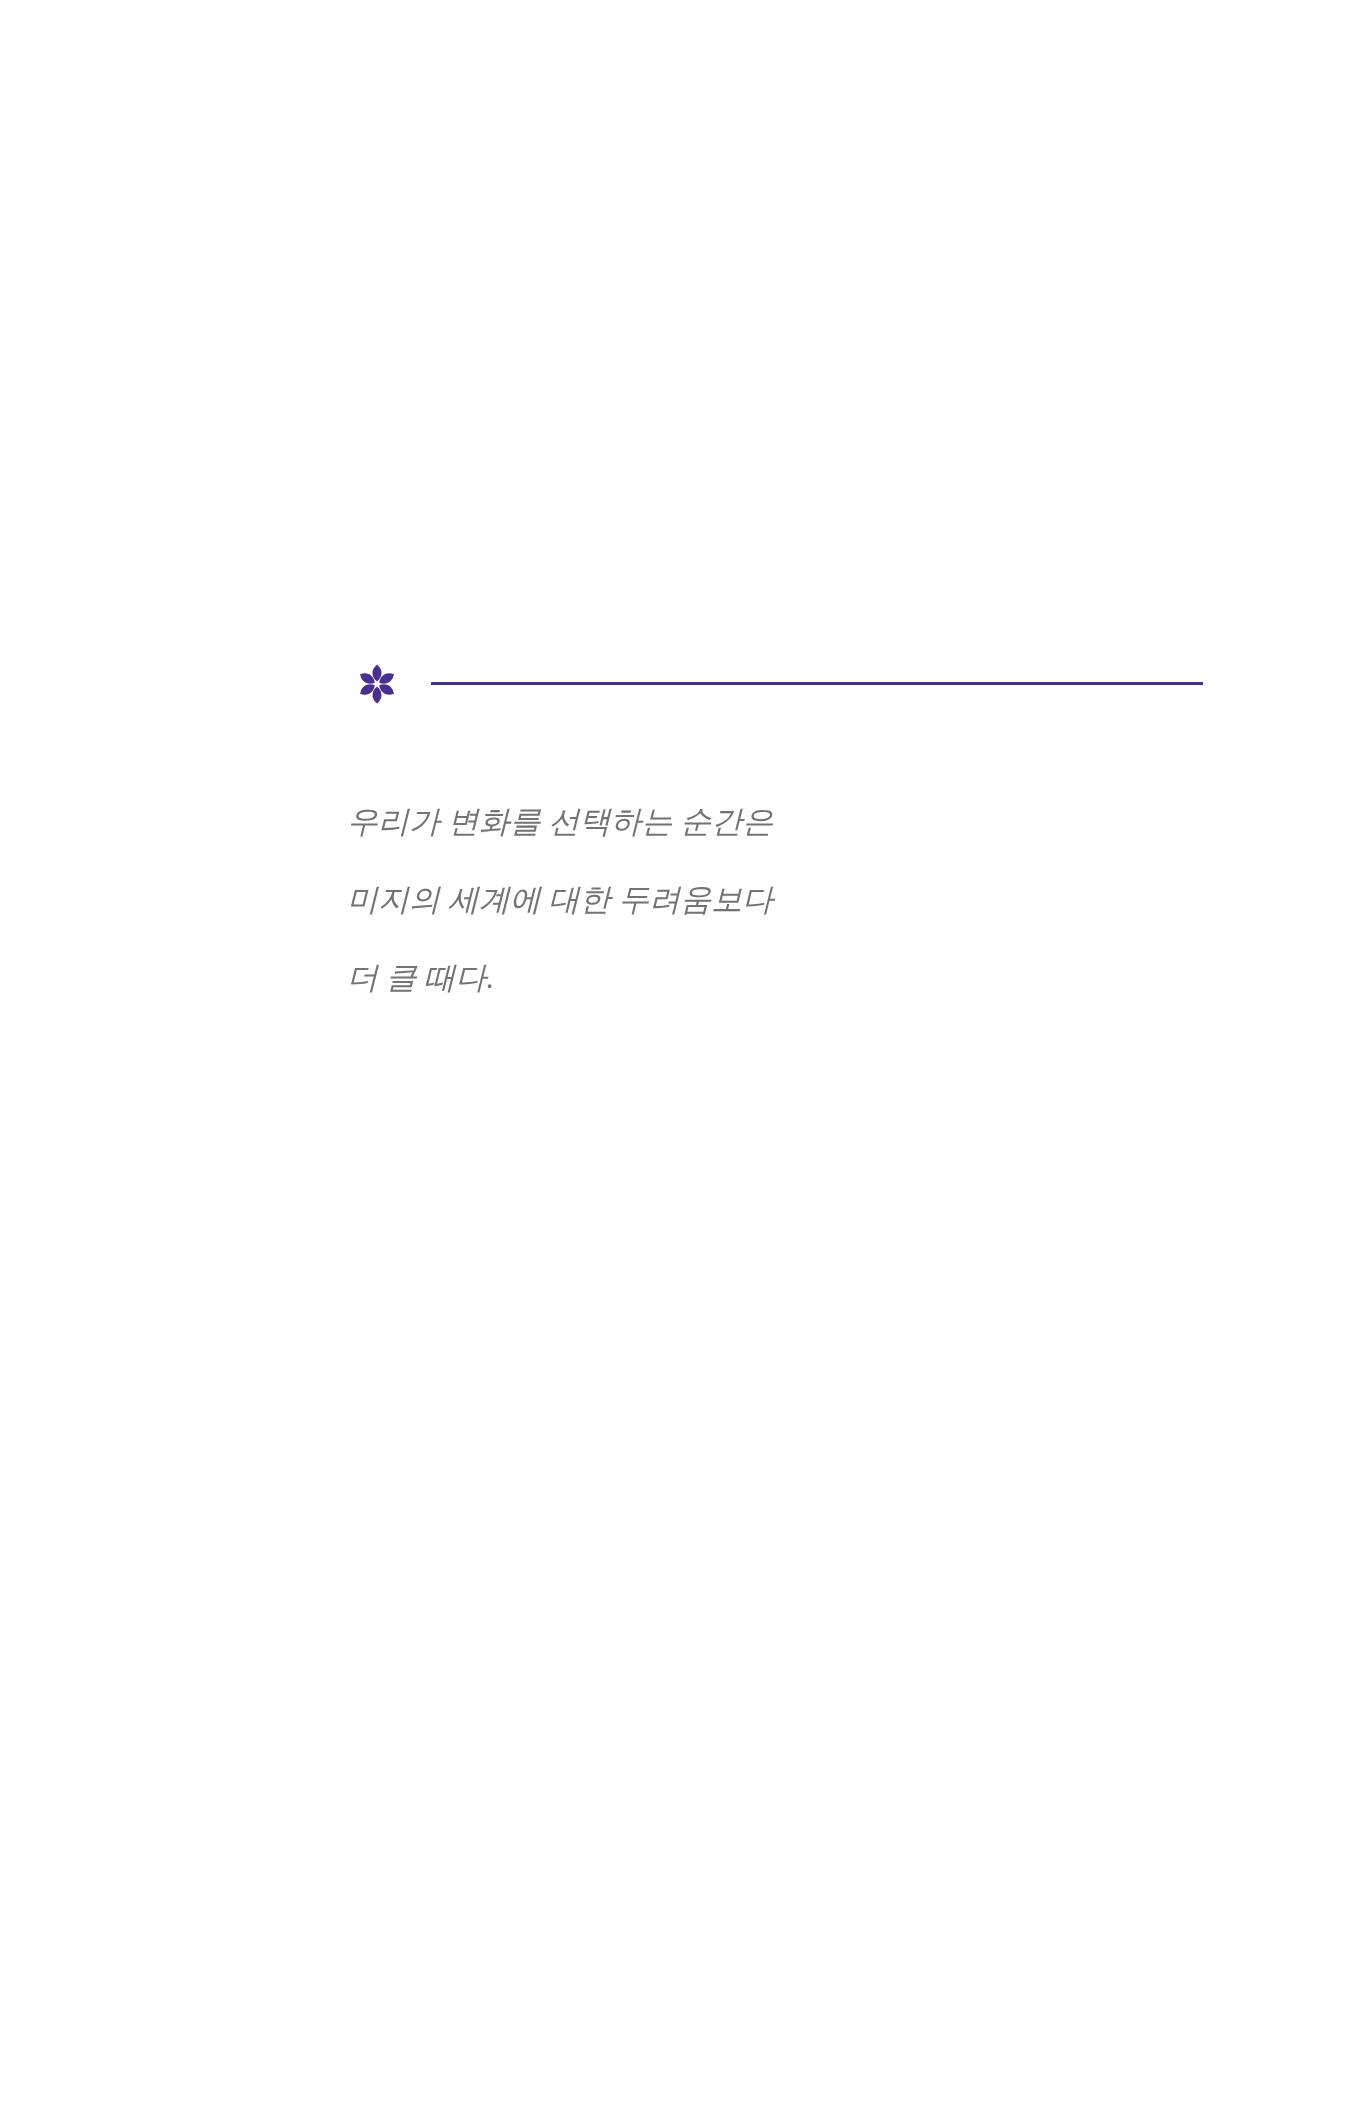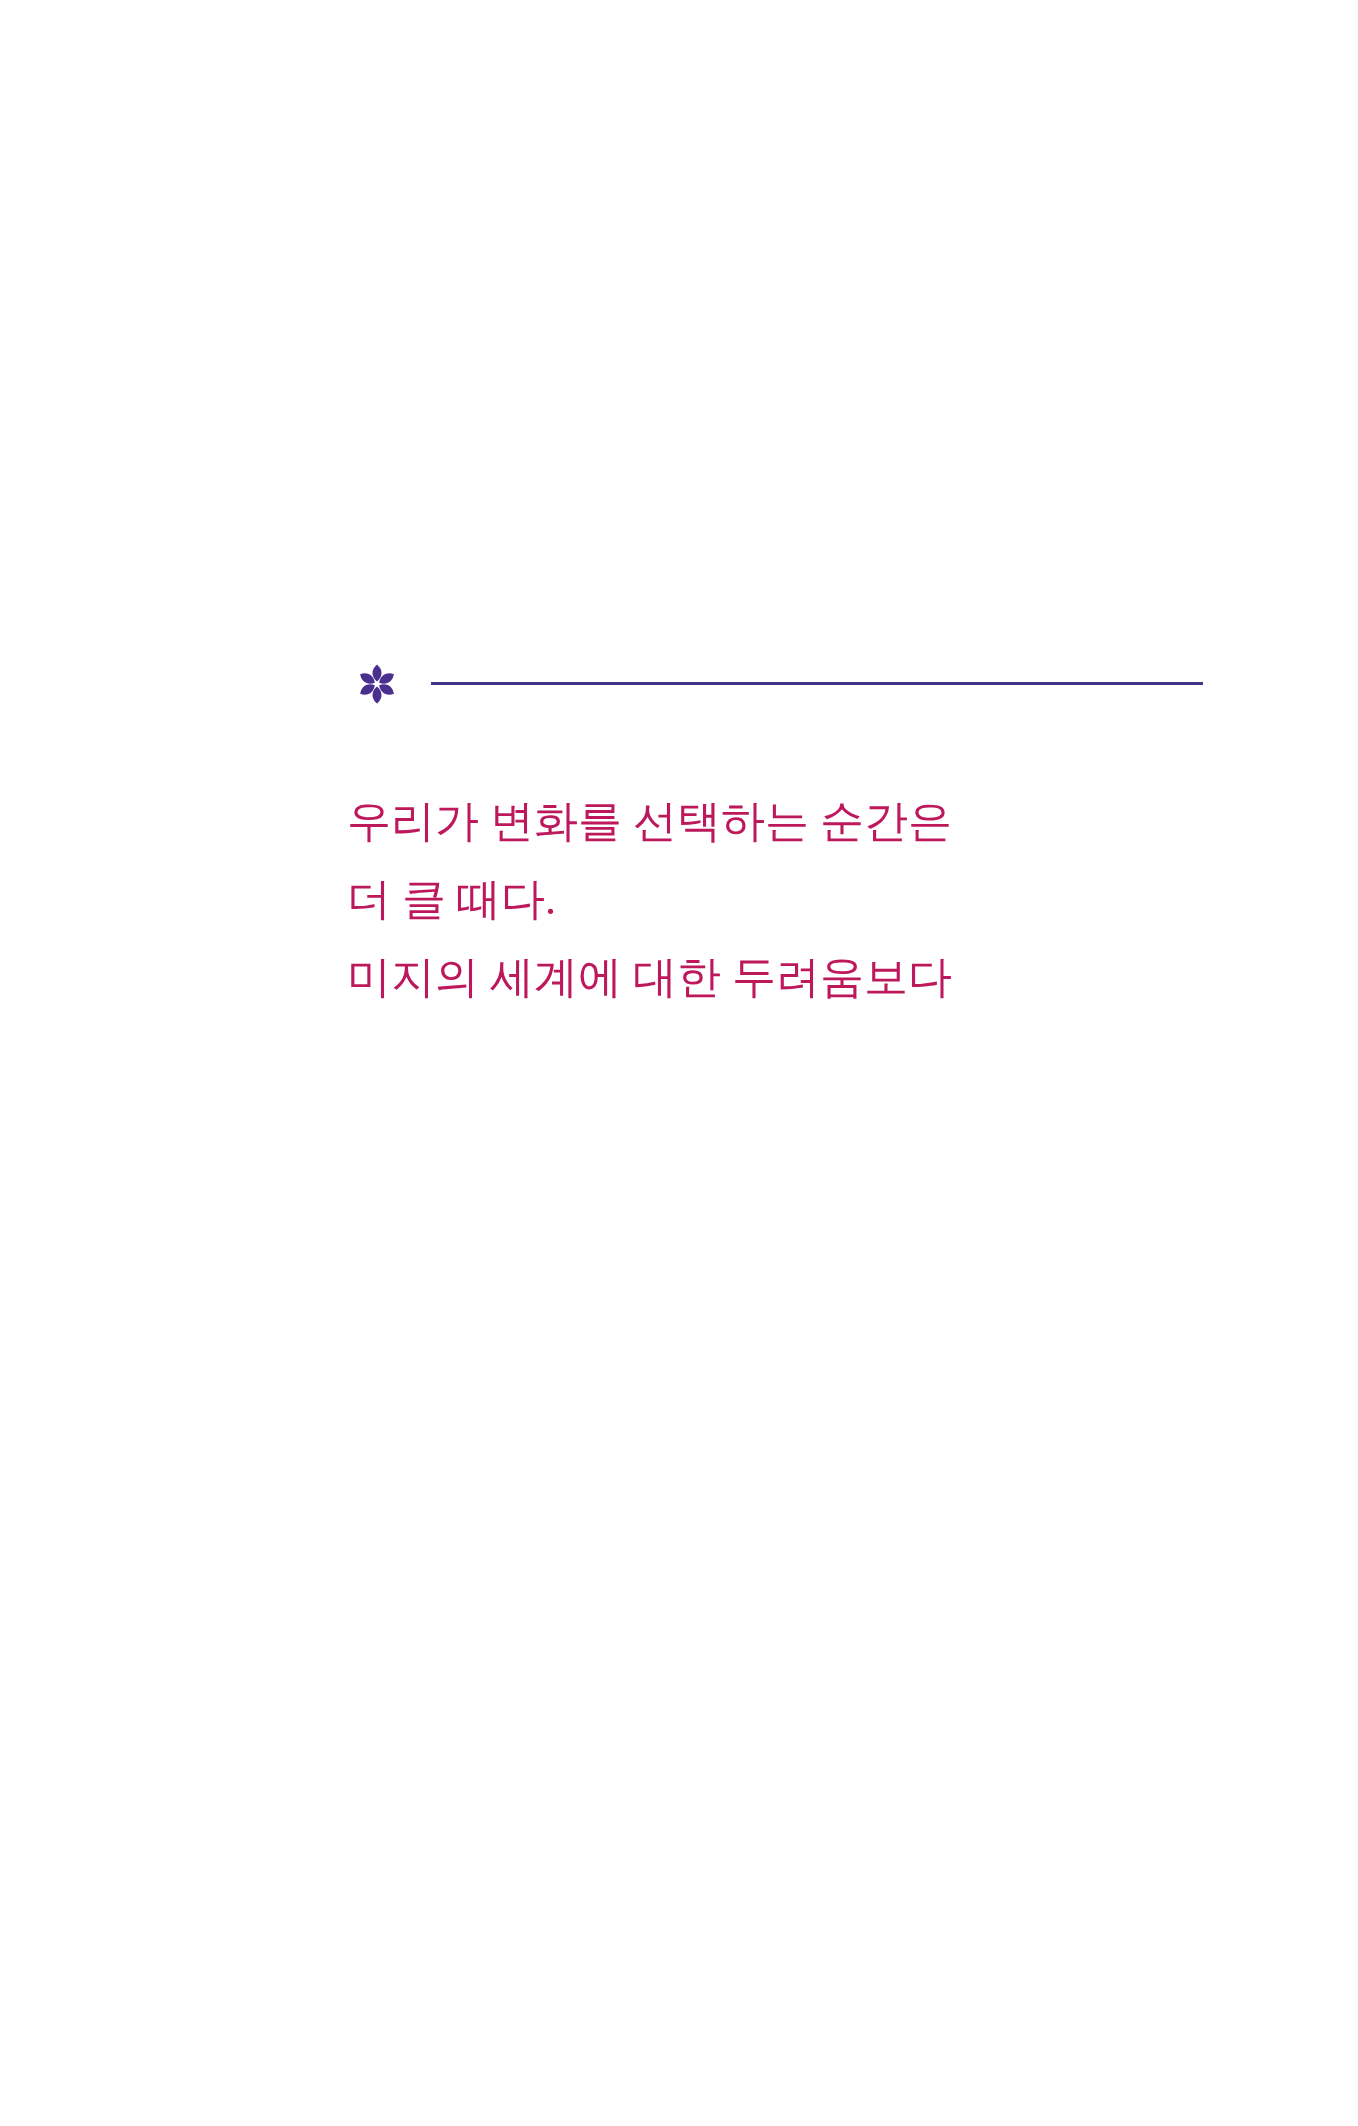--- a/index.html
+++ b/index.html
@@ -33,25 +33,26 @@
     top: 682px;
     width: 772px;
     height: 3px;
     background: #3f3589;
   }
   .quote {
     position: absolute;
     left: 347px;
     top: 783px;
     width: 760px;
-    color: #be185d;
-    font-size: 44px;
+    color: #737373;
+    font-size: 31px;
     line-height: 78px;
     letter-spacing: 0px;
     font-weight: 400;
+    font-style: italic;
   }
   .quote-line {
     white-space: nowrap;
   }
 </style>
 </head>
 <body>
 
 <div class="page">
 
@@ -65,17 +66,17 @@
         <path transform="rotate(240)" d="M0 -2.5 C-5.5 -7 -6.5 -14 0 -19.5 C6.5 -14 5.5 -7 0 -2.5 Z"></path>
         <path transform="rotate(300)" d="M0 -2.5 C-5.5 -7 -6.5 -14 0 -19.5 C6.5 -14 5.5 -7 0 -2.5 Z"></path>
       </g>
     </svg>
   </div>
 
   <div class="divider"></div>
 
   <div class="quote">
     <div class="quote-line">우리가 변화를 선택하는 순간은</div>
+    <div class="quote-line">미지의 세계에 대한 두려움보다</div>
     <div class="quote-line">더 클 때다.</div>
-    <div class="quote-line">미지의 세계에 대한 두려움보다</div>
   </div>
 
 </div>
 
 </body></html>

